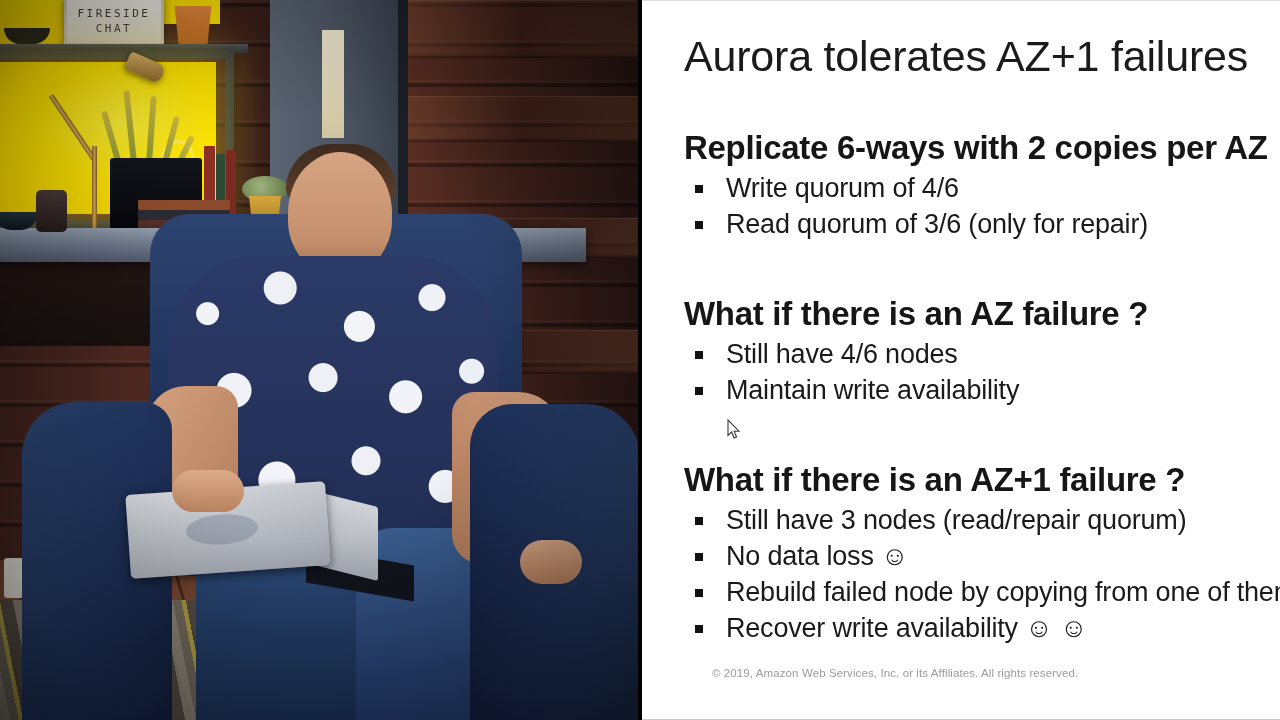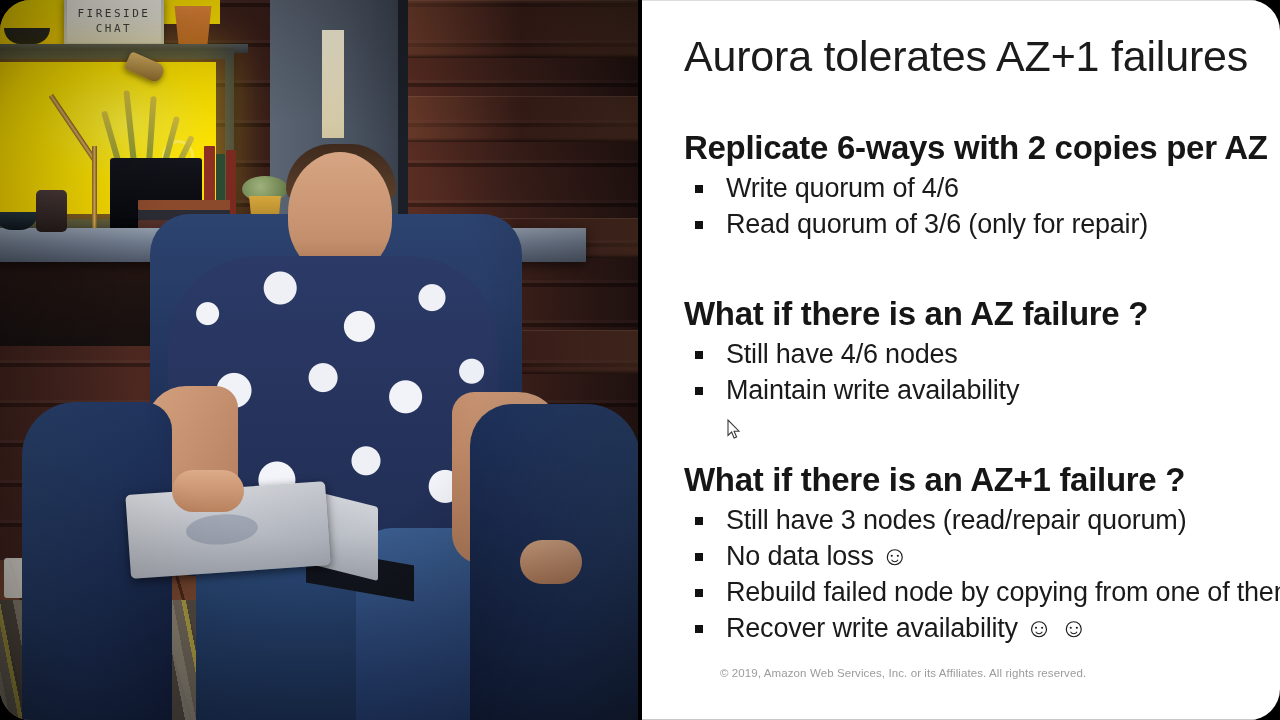--- a/index.html
+++ b/index.html
@@ -10,21 +10,20 @@
     overflow: hidden;
     background: #000;
     font-family: "Liberation Sans", sans-serif;
   }
 
   #stage {
     position: relative;
     width: 1280px;
     height: 720px;
     overflow: hidden;
-    border-radius: 31px;
   }
 
   
   #video-panel {
     position: absolute;
     left: 0; top: 0;
     width: 640px; height: 720px;
     overflow: hidden;
     background: #2a1412;
   }
@@ -388,21 +387,21 @@
     content: "";
     position: absolute; left: 11px; top: 15px;
     width: 8px; height: 8px; background: #111;
   }
 
   #blk-replicate { top: 128px; }
   #blk-az        { top: 294px; }
   #blk-az1       { top: 460px; }
 
   .footer {
-    position: absolute; left: 78px; top: 666px;
+    position: absolute; left: 70px; top: 666px;
     font-size: 11.5px; color: #9b9b9b;
     letter-spacing: 0.1px; white-space: nowrap;
   }
 
   
   #cursor {
     position: absolute; left: 727px; top: 419px;
     width: 14px; height: 21px; pointer-events: none;
   }
 </style>

